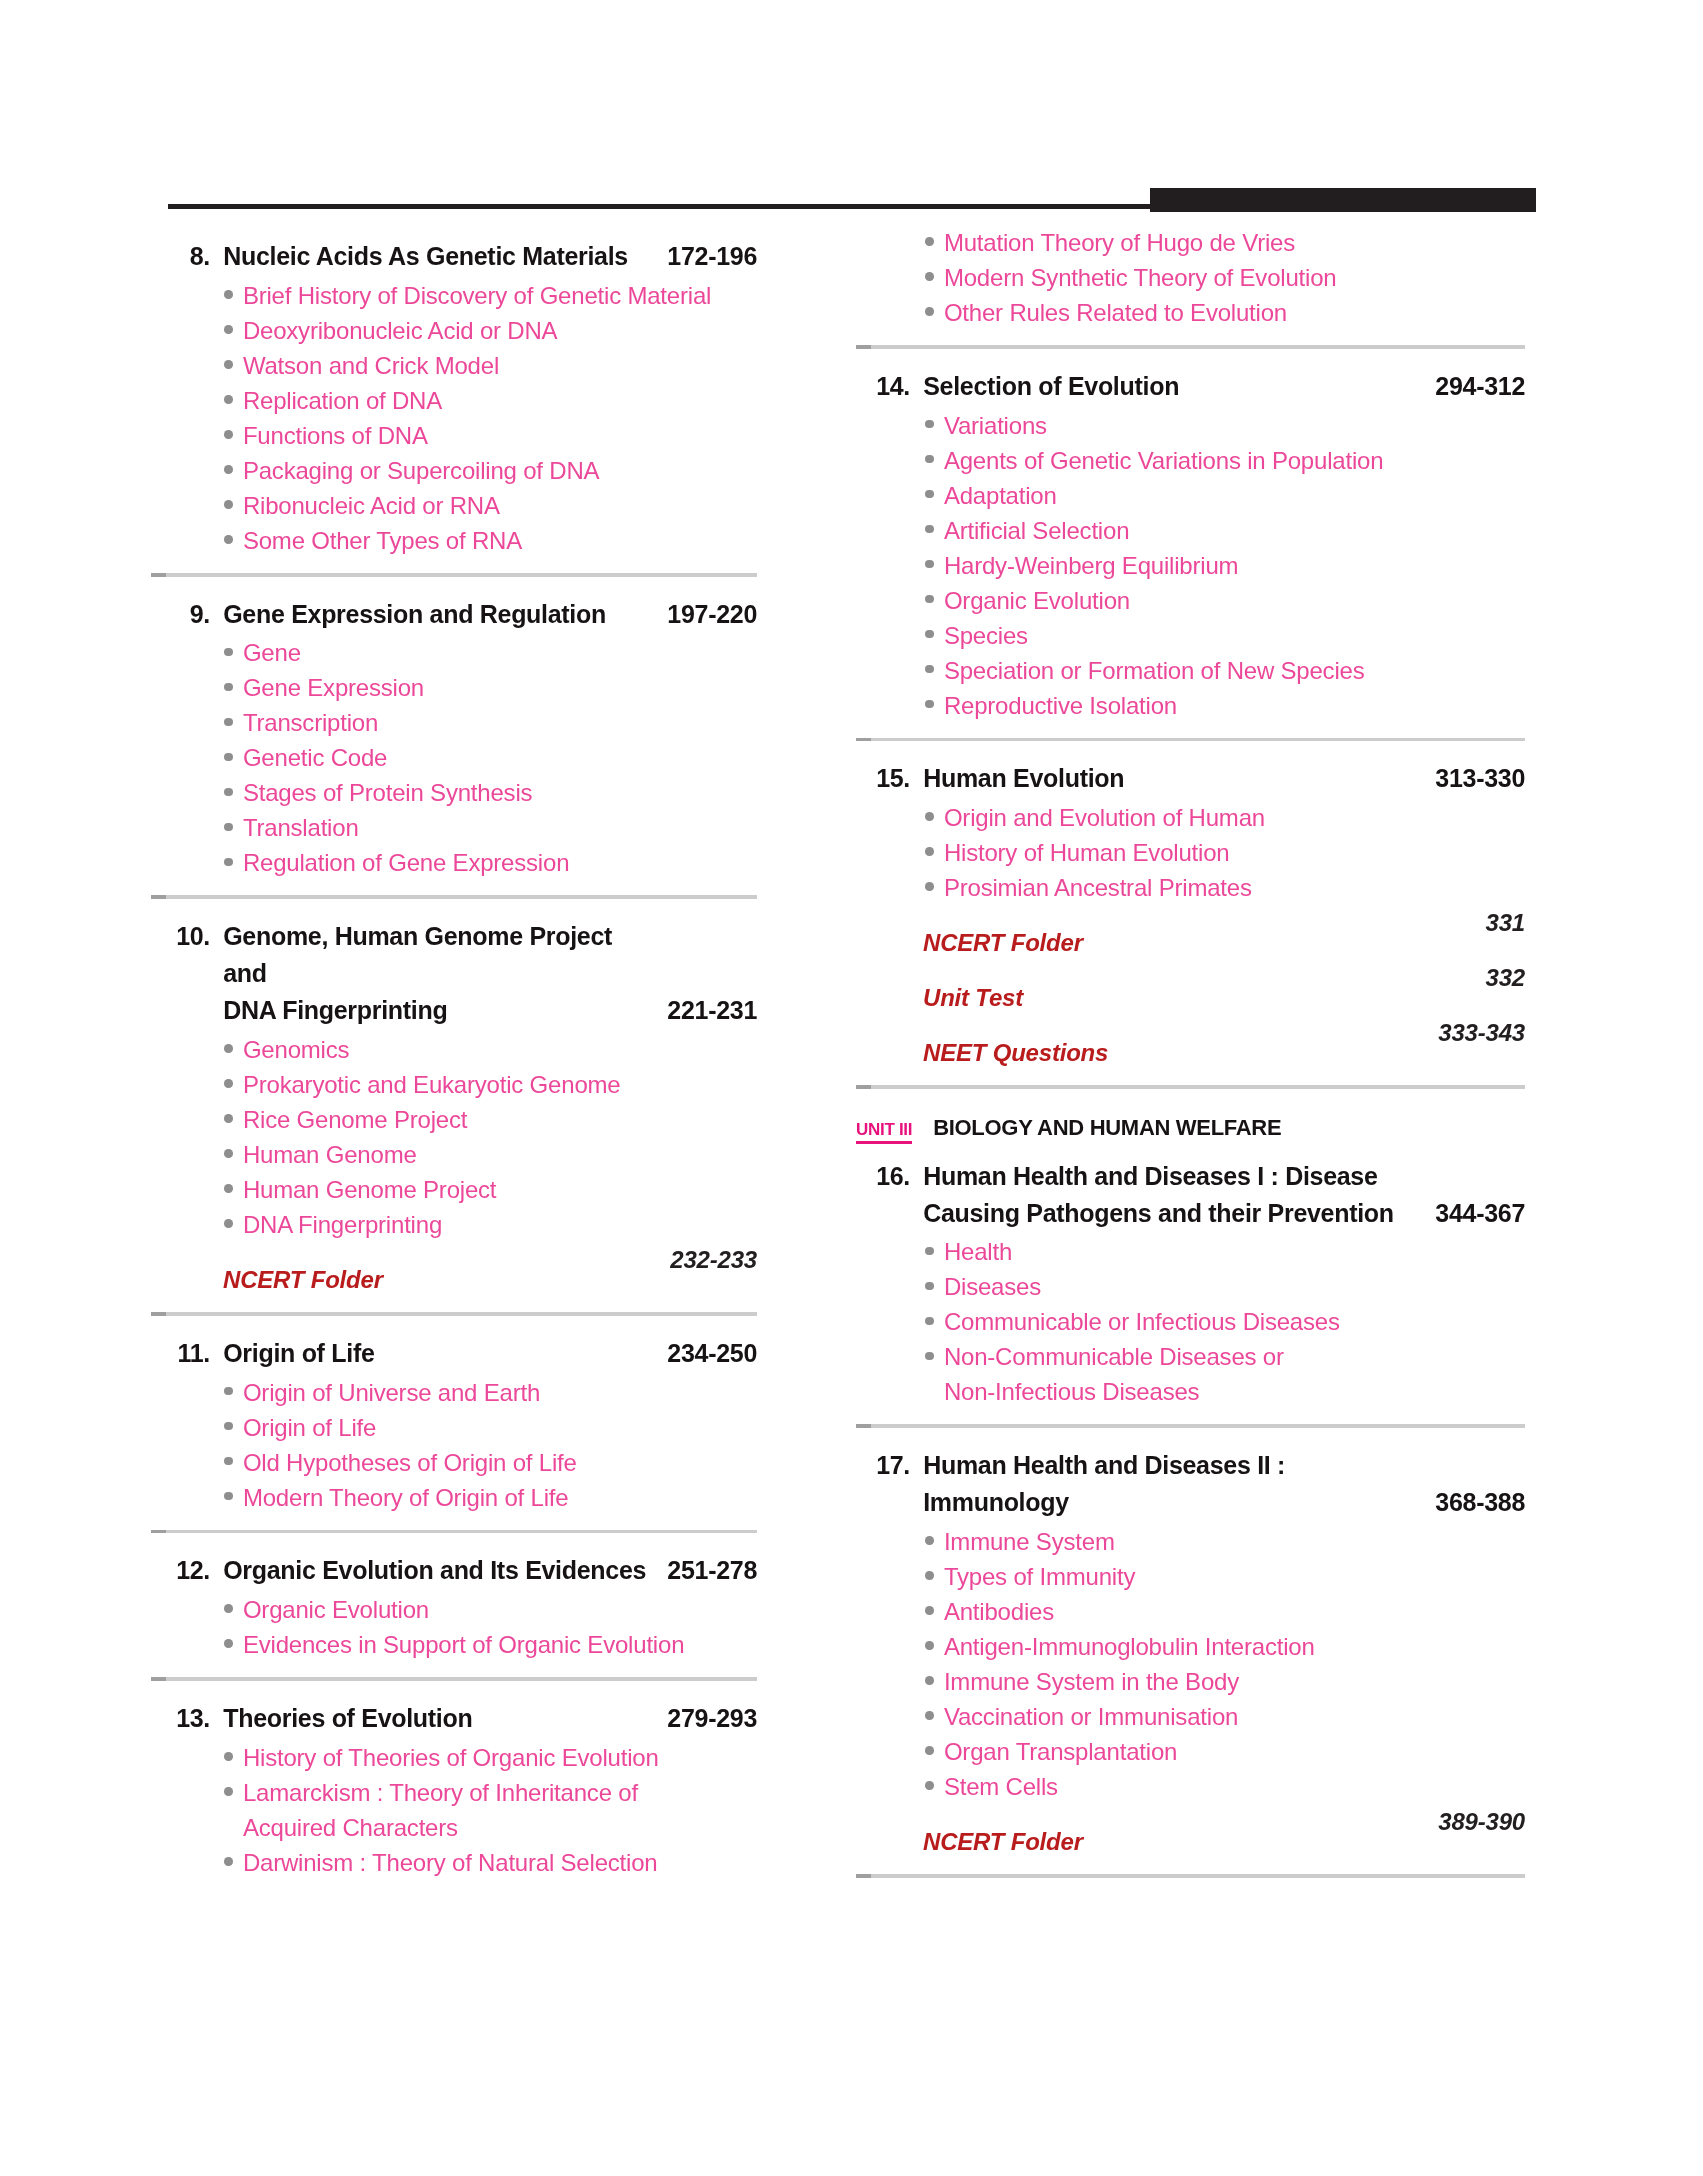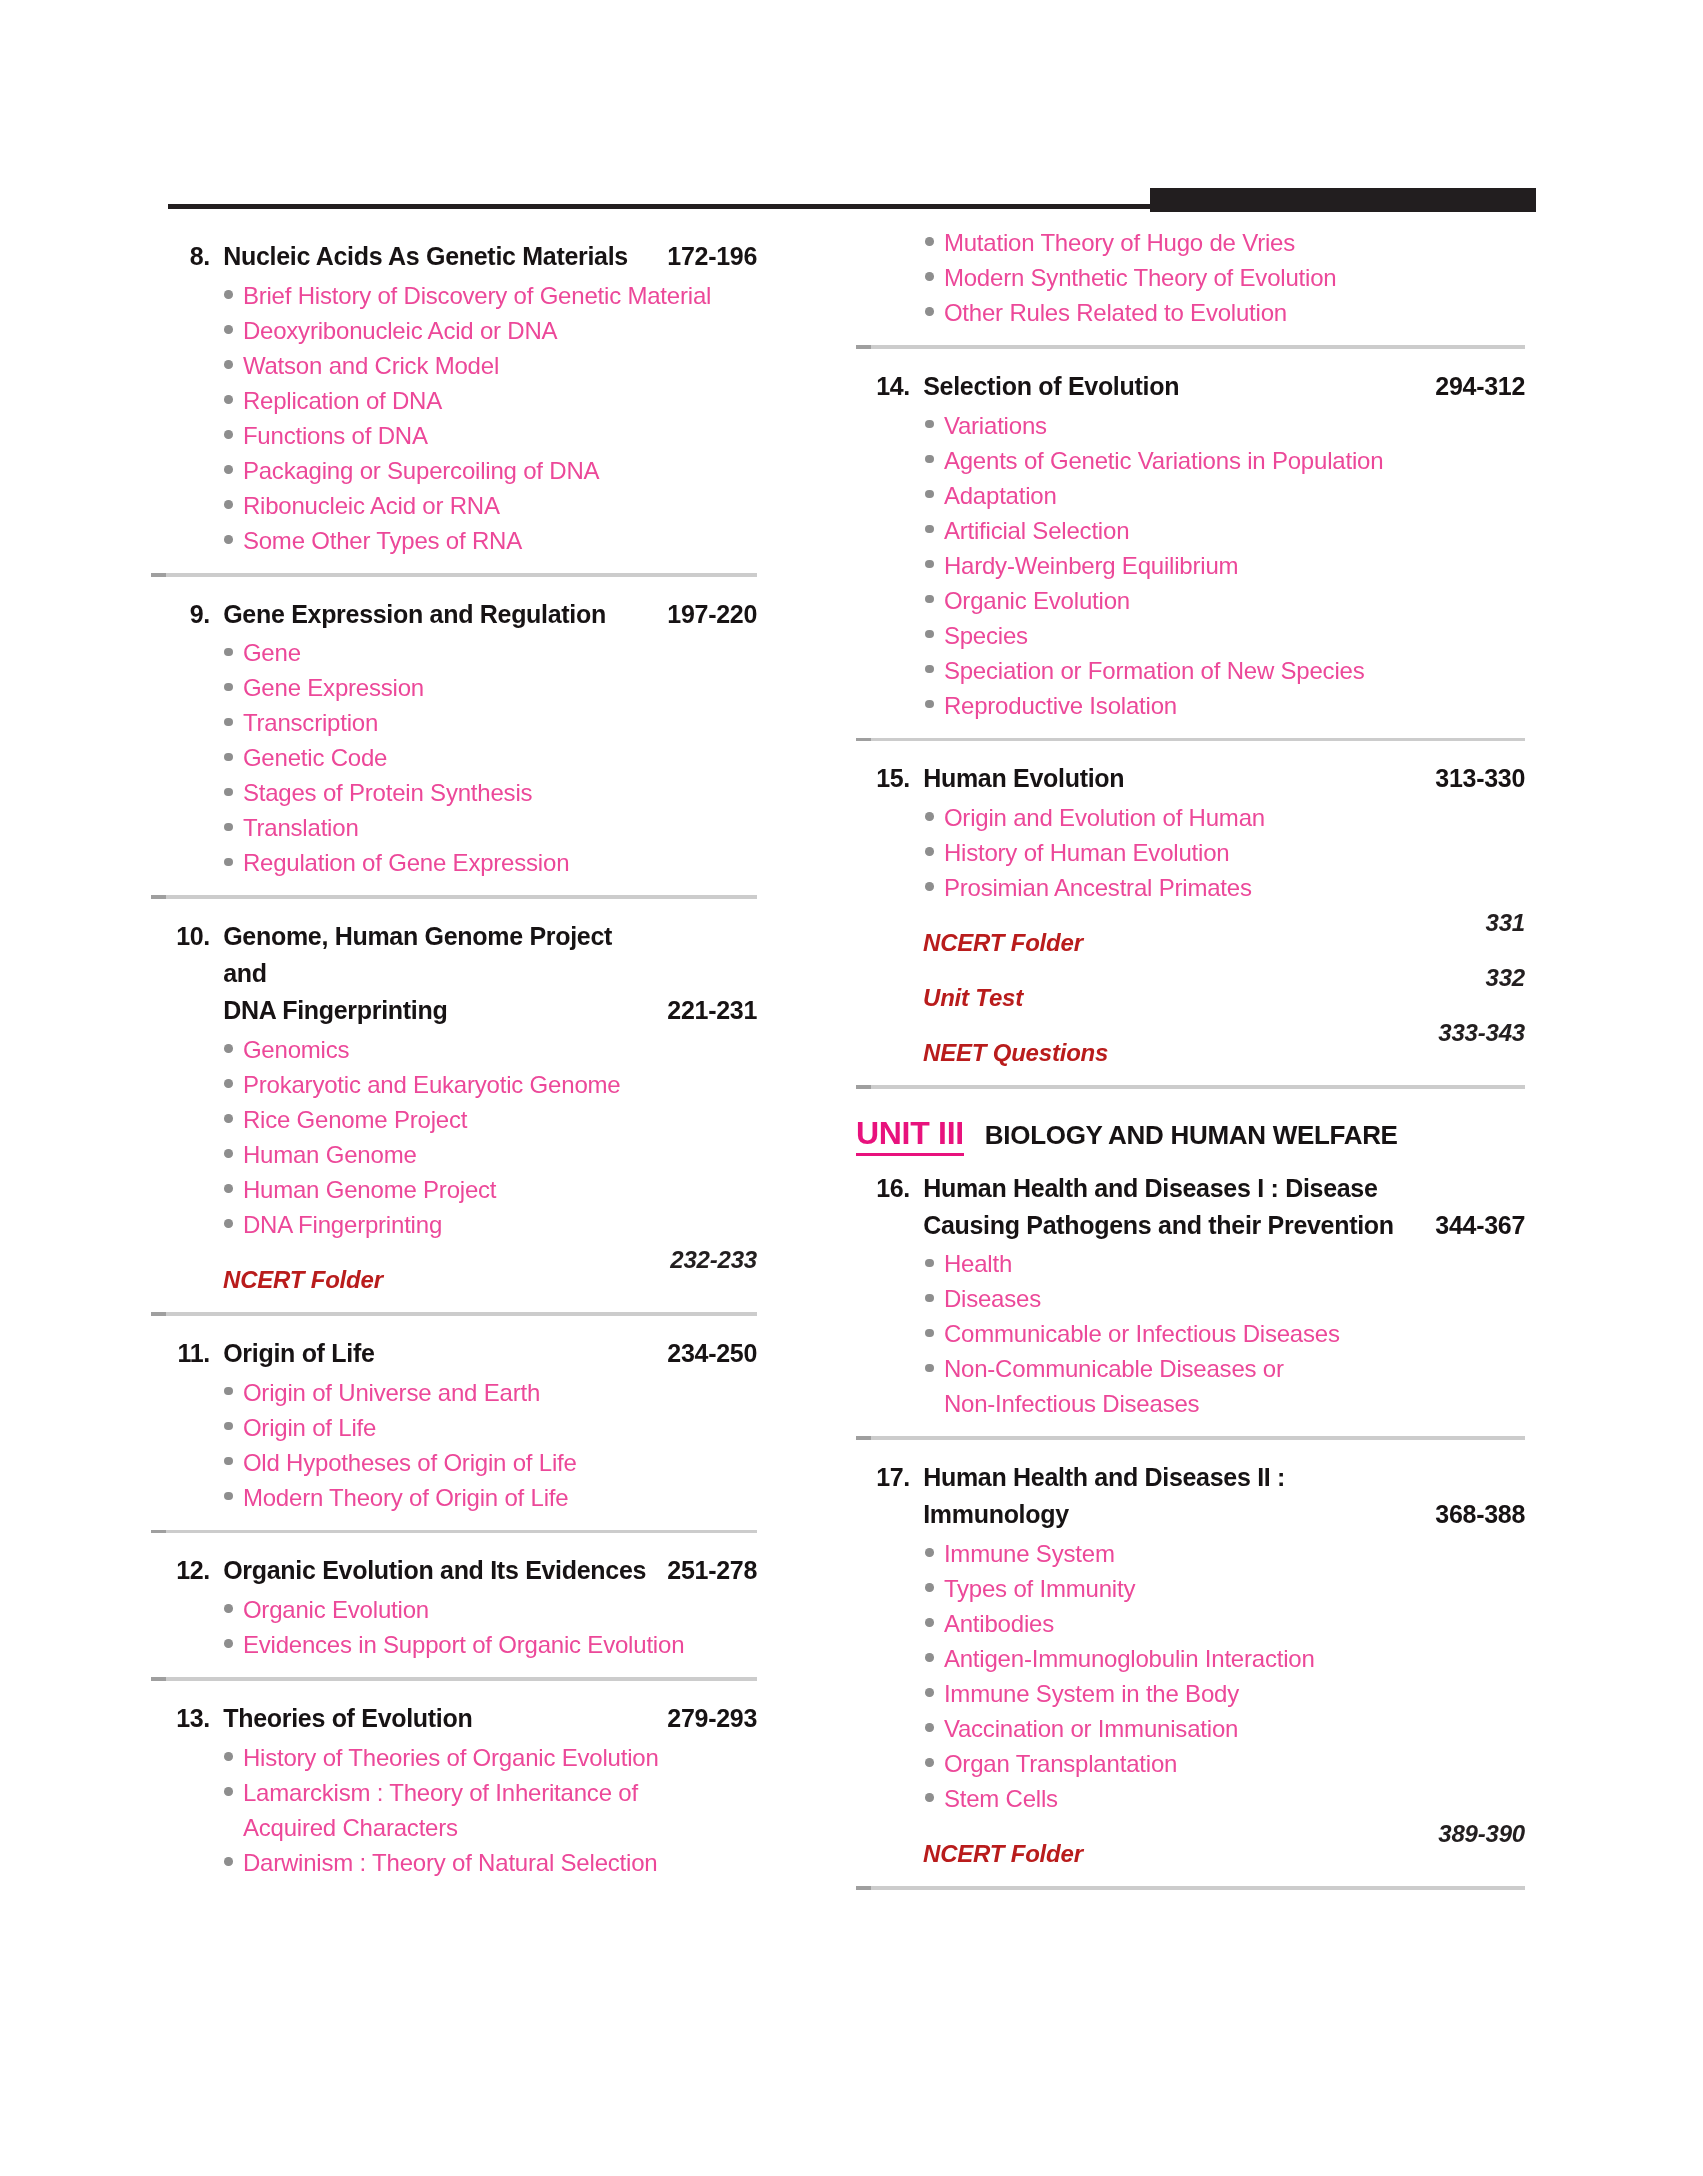--- a/index.html
+++ b/index.html
@@ -23,22 +23,22 @@
   .topic-dot{flex:none;width:8.5px;height:8.5px;border-radius:50%;background:#8e8e8e;margin-top:12.3px;}
   .topic-text{margin-left:10.4px;white-space:pre-line;}
 
   .extra-row{display:flex;padding-left:var(--title-indent);font-size:24px;line-height:35px;font-style:italic;letter-spacing:-0.2px;}
   .extra-label{font-weight:bold;color:#b91c1c;margin-top:20px;}
   .extra-pages{margin-left:auto;white-space:nowrap;font-weight:bold;}
 
   .divider{height:3.8px;border:none;background:linear-gradient(to right,#9f9f9f 0px,#9f9f9f 15px,#cccccc 15px);margin:15px 0 19px 0;}
 
   .unit-row{display:flex;align-items:baseline;margin:25.6px 0 13.2px 0;}
-  .unit-badge{color:#e8127d;font-weight:bold;font-size:32px;border-bottom:3.8px solid #e8127d;padding-bottom:1.9px;letter-spacing:-0.3px;}
-  .unit-title{color:#171314;font-weight:bold;font-size:26px;margin-left:21px;letter-spacing:-0.3px;}
+  .unit-badge{color:#e8127d;font-weight:bold;font-size:17px;border-bottom:3.8px solid #e8127d;padding-bottom:1.9px;letter-spacing:-0.3px;}
+  .unit-title{color:#171314;font-weight:bold;font-size:22px;margin-left:21px;letter-spacing:-0.3px;}
 </style>
 </head>
 <body>
 
 <div class="top-rule-line"></div>
 <div class="top-rule-bar"></div>
 
 <div class="col col-left">
     <div class="ch-header">
       <span class="ch-num">8.</span>

